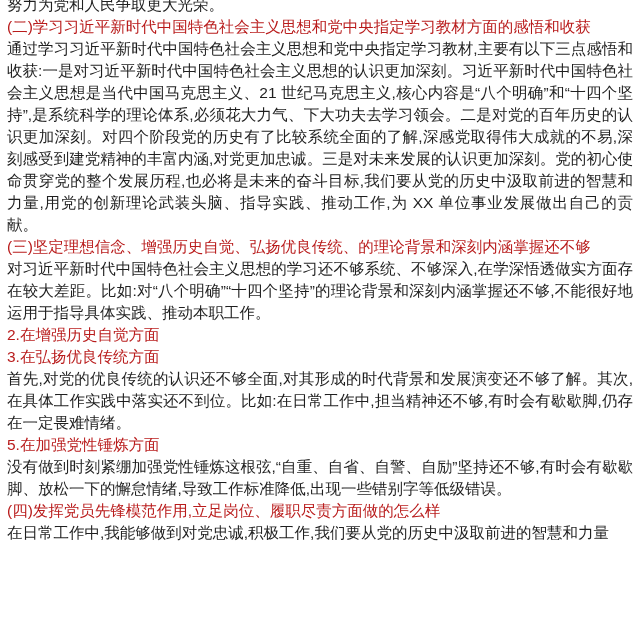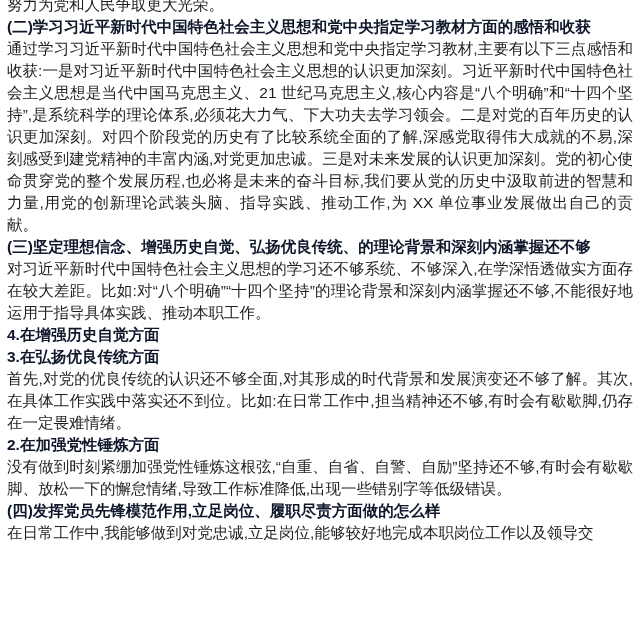--- a/index.html
+++ b/index.html
@@ -20,33 +20,33 @@
     line-height: 22px;
     color: #1f1f1f;
     text-align: justify;
   }
   .doc p {
     margin: 0;
     word-break: break-all;
   }
   .doc p.heading,
   .doc p.subheading {
-    font-weight: 700;
-    color: #0f172a;
+    font-weight: 400;
+    color: #b91c1c;
   }
 </style>
 </head>
 <body>
 
 <main class="doc">
   <p class="body">努力为党和人民争取更大光荣。</p>
   <p class="heading">(二)学习习近平新时代中国特色社会主义思想和党中央指定学习教材方面的感悟和收获</p>
   <p class="body">通过学习习近平新时代中国特色社会主义思想和党中央指定学习教材,主要有以下三点感悟和收获:一是对习近平新时代中国特色社会主义思想的认识更加深刻。习近平新时代中国特色社会主义思想是当代中国马克思主义、21 世纪马克思主义,核心内容是“八个明确”和“十四个坚持”,是系统科学的理论体系,必须花大力气、下大功夫去学习领会。二是对党的百年历史的认识更加深刻。对四个阶段党的历史有了比较系统全面的了解,深感党取得伟大成就的不易,深刻感受到建党精神的丰富内涵,对党更加忠诚。三是对未来发展的认识更加深刻。党的初心使命贯穿党的整个发展历程,也必将是未来的奋斗目标,我们要从党的历史中汲取前进的智慧和力量,用党的创新理论武装头脑、指导实践、推动工作,为 XX 单位事业发展做出自己的贡献。</p>
   <p class="heading">(三)坚定理想信念、增强历史自觉、弘扬优良传统、的理论背景和深刻内涵掌握还不够</p>
   <p class="body">对习近平新时代中国特色社会主义思想的学习还不够系统、不够深入,在学深悟透做实方面存在较大差距。比如:对“八个明确”“十四个坚持”的理论背景和深刻内涵掌握还不够,不能很好地运用于指导具体实践、推动本职工作。</p>
-  <p class="subheading">4.在增强历史自觉方面</p>
+  <p class="subheading">2.在增强历史自觉方面</p>
   <p class="subheading">3.在弘扬优良传统方面</p>
   <p class="body">首先,对党的优良传统的认识还不够全面,对其形成的时代背景和发展演变还不够了解。其次,在具体工作实践中落实还不到位。比如:在日常工作中,担当精神还不够,有时会有歇歇脚,仍存在一定畏难情绪。</p>
-  <p class="subheading">2.在加强党性锤炼方面</p>
+  <p class="subheading">5.在加强党性锤炼方面</p>
   <p class="body">没有做到时刻紧绷加强党性锤炼这根弦,“自重、自省、自警、自励”坚持还不够,有时会有歇歇脚、放松一下的懈怠情绪,导致工作标准降低,出现一些错别字等低级错误。</p>
   <p class="heading">(四)发挥党员先锋模范作用,立足岗位、履职尽责方面做的怎么样</p>
-  <p class="body">在日常工作中,我能够做到对党忠诚,立足岗位,能够较好地完成本职岗位工作以及领导交</p>
+  <p class="body">在日常工作中,我能够做到对党忠诚,积极工作,我们要从党的历史中汲取前进的智慧和力量</p>
 </main>
 
 </body></html>

